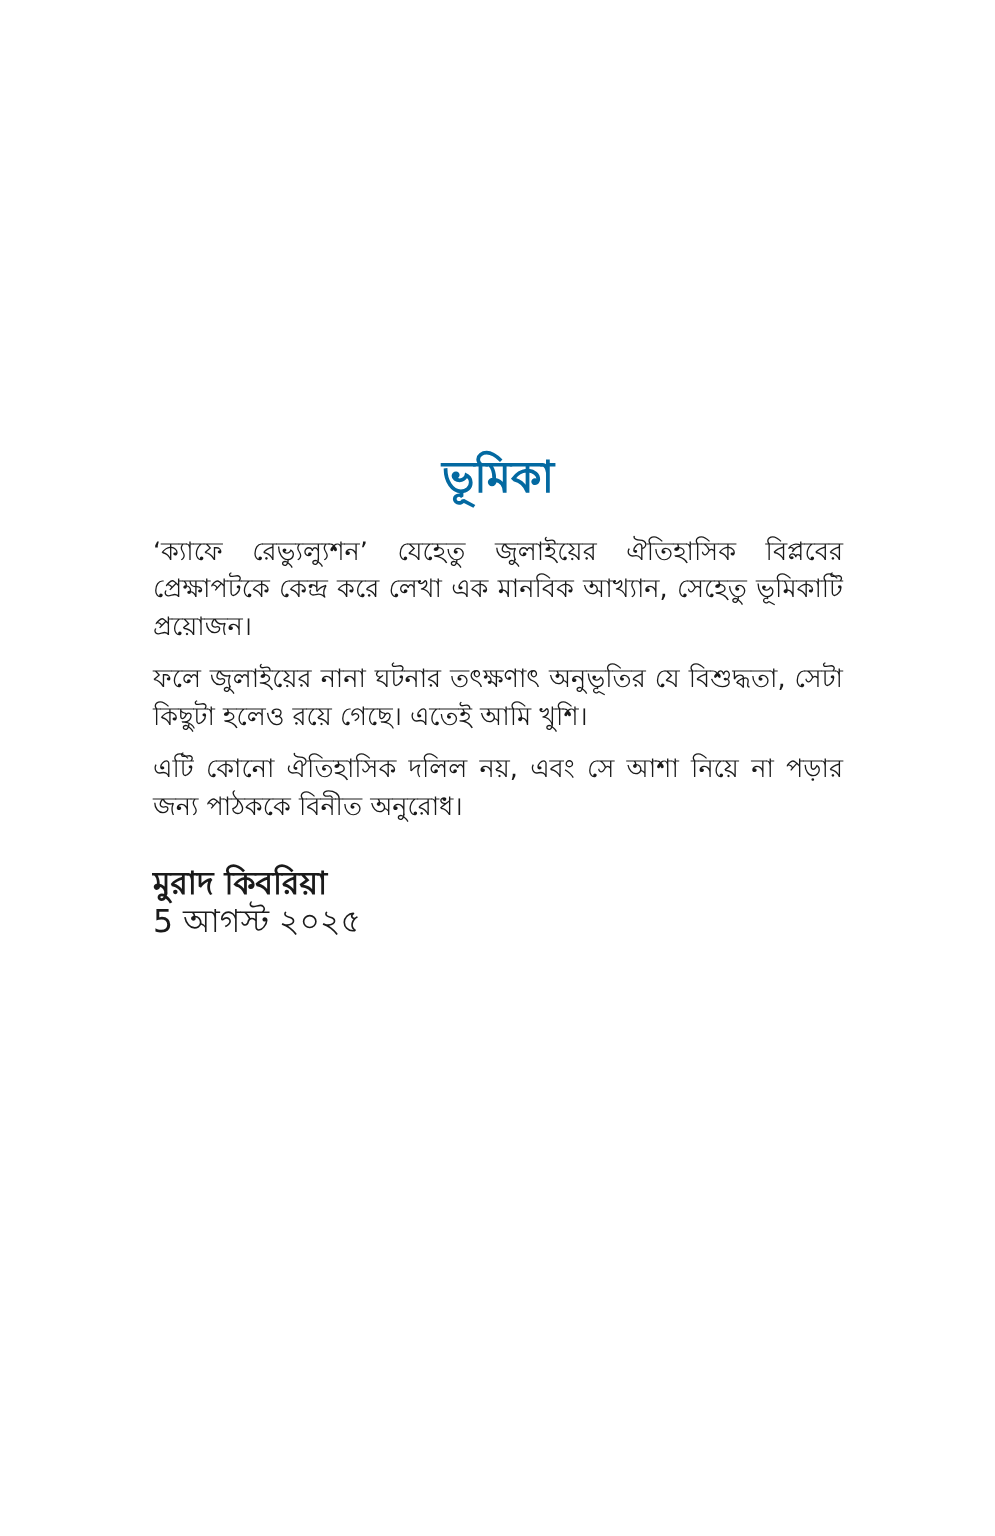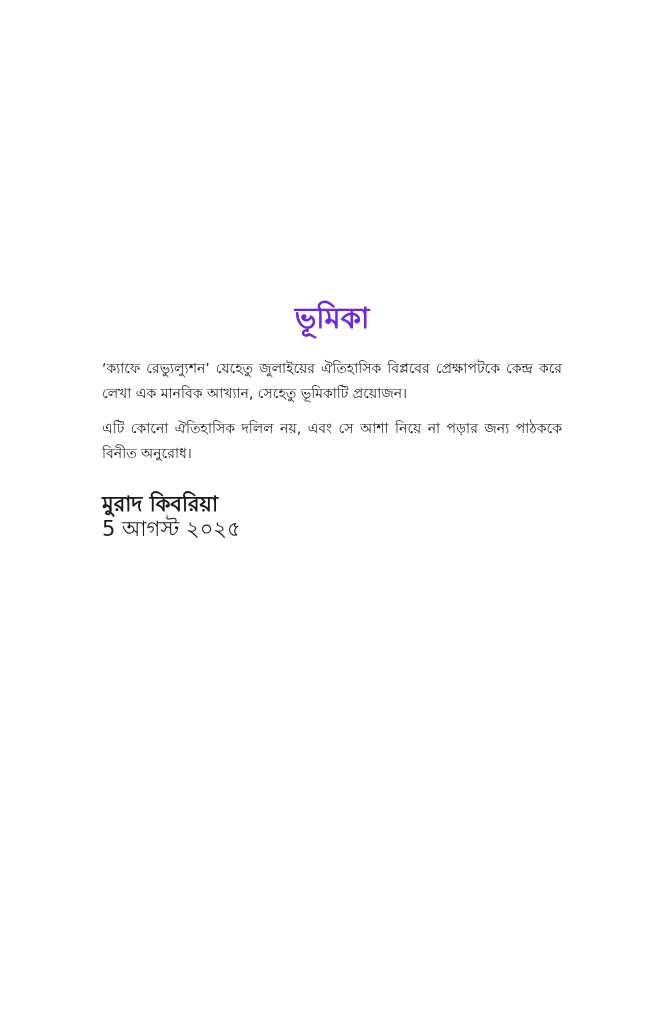--- a/index.html
+++ b/index.html
@@ -20,24 +20,24 @@
       left: 102px;
       top: 298px;
       width: 460px;
     }
     .title {
       text-align: center;
       font-size: 29px;
       font-weight: bold;
       line-height: 40px;
       margin: 0 0 18px 0;
-      color: #6d28d9;
+      color: #0369a1;
     }
     .para {
-      font-size: 14px;
+      font-size: 17px;
       line-height: 25px;
       text-align: justify;
       text-align-last: left;
       margin: 0 0 10px 0;
       letter-spacing: 0;
     }
     .signature {
       margin-top: 26px;
       font-size: 21px;
       line-height: 25px;
@@ -46,19 +46,20 @@
       font-weight: bold;
     }
   </style>
 </head>
 <body>
 
 <div class="page">
   <h1 class="title">ভূমিকা</h1>
 
   <p class="para">‘ক্যাফে রেভ্যুল্যুশন’ যেহেতু জুলাইয়ের ঐতিহাসিক বিপ্লবের প্রেক্ষাপটকে কেন্দ্র করে লেখা এক মানবিক আখ্যান, সেহেতু ভূমিকাটি প্রয়োজন।</p>
+  <p class="para">ফলে জুলাইয়ের নানা ঘটনার তৎক্ষণাৎ অনুভূতির যে বিশুদ্ধতা, সেটা কিছুটা হলেও রয়ে গেছে। এতেই আমি খুশি।</p>
   <p class="para">এটি কোনো ঐতিহাসিক দলিল নয়, এবং সে আশা নিয়ে না পড়ার জন্য পাঠককে বিনীত অনুরোধ।</p>
 
   <div class="signature">
     <div class="sig-name">মুরাদ কিবরিয়া</div>
     <div>5 আগস্ট ২০২৫</div>
   </div>
 </div>
 
 </body></html>

